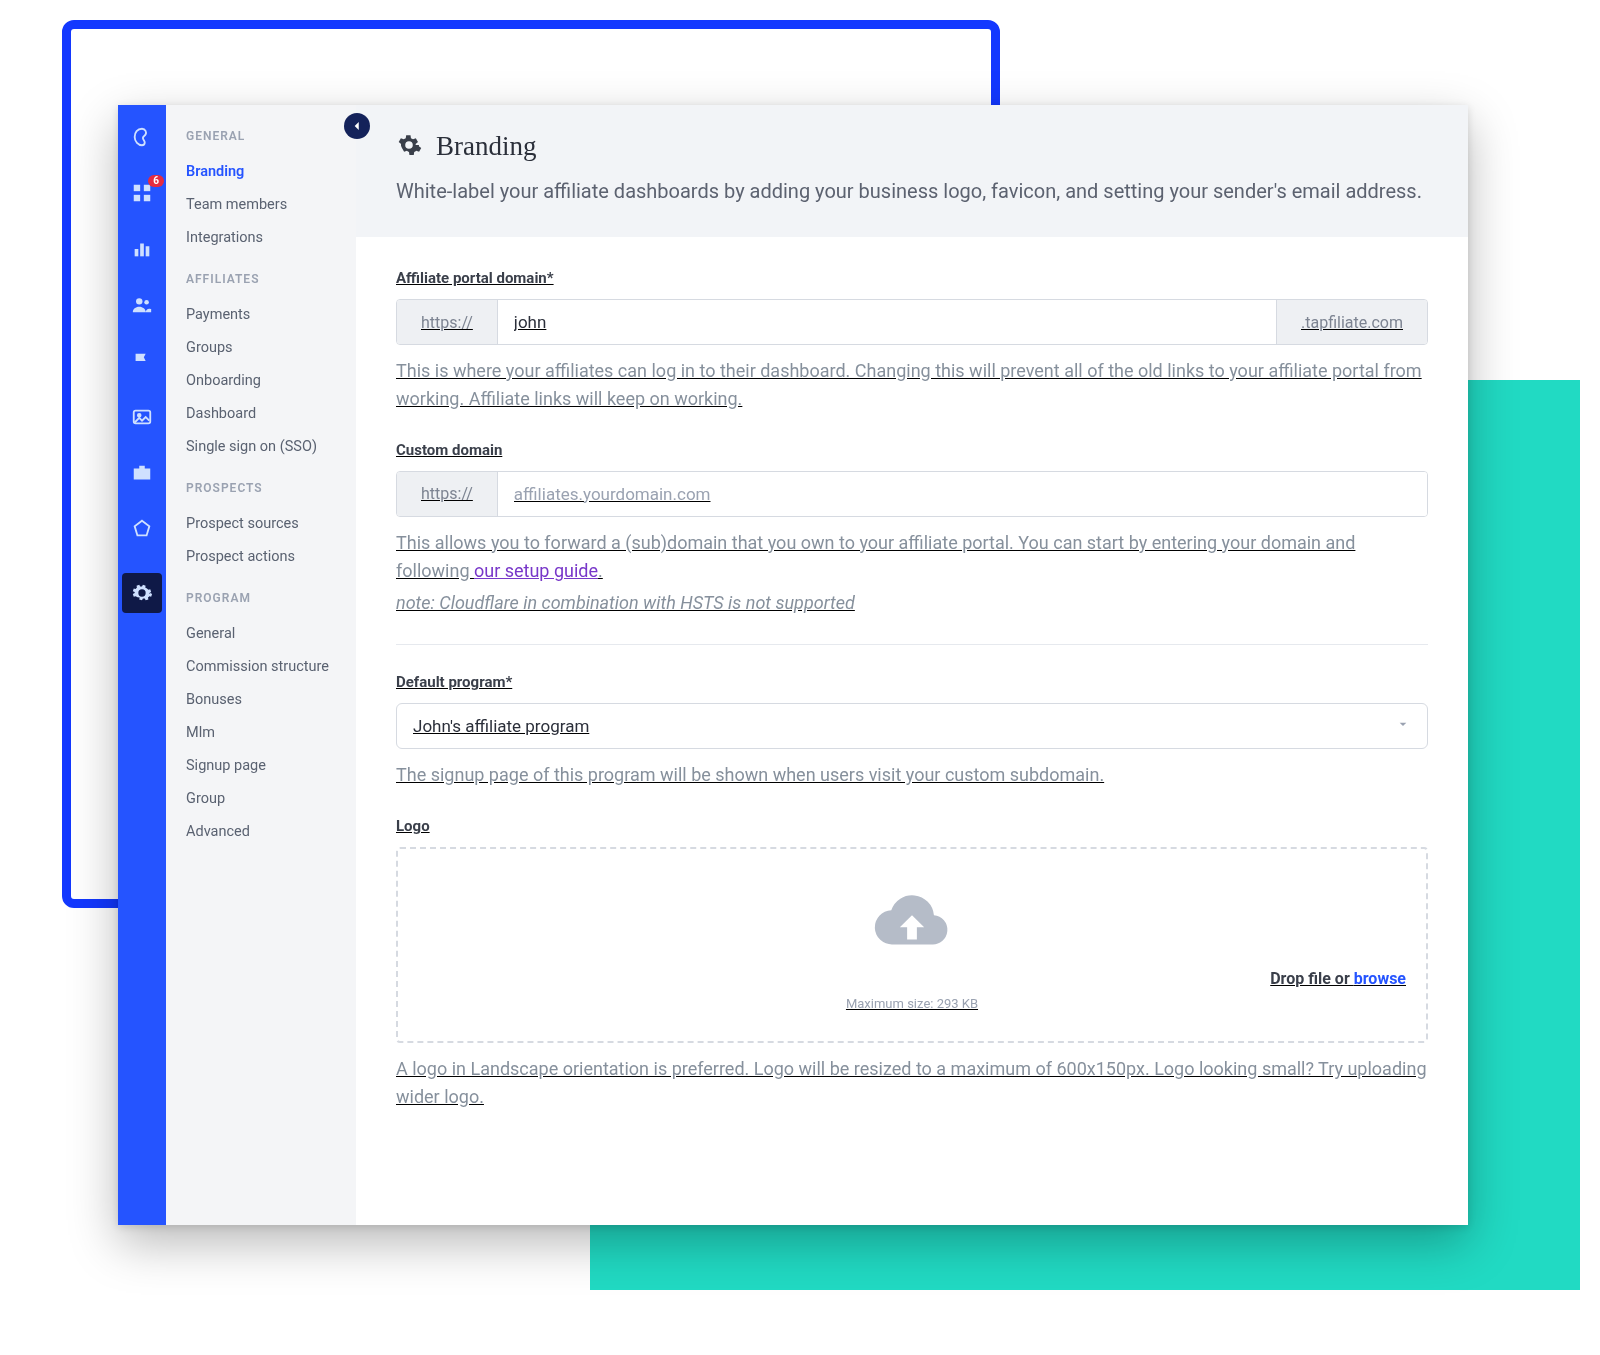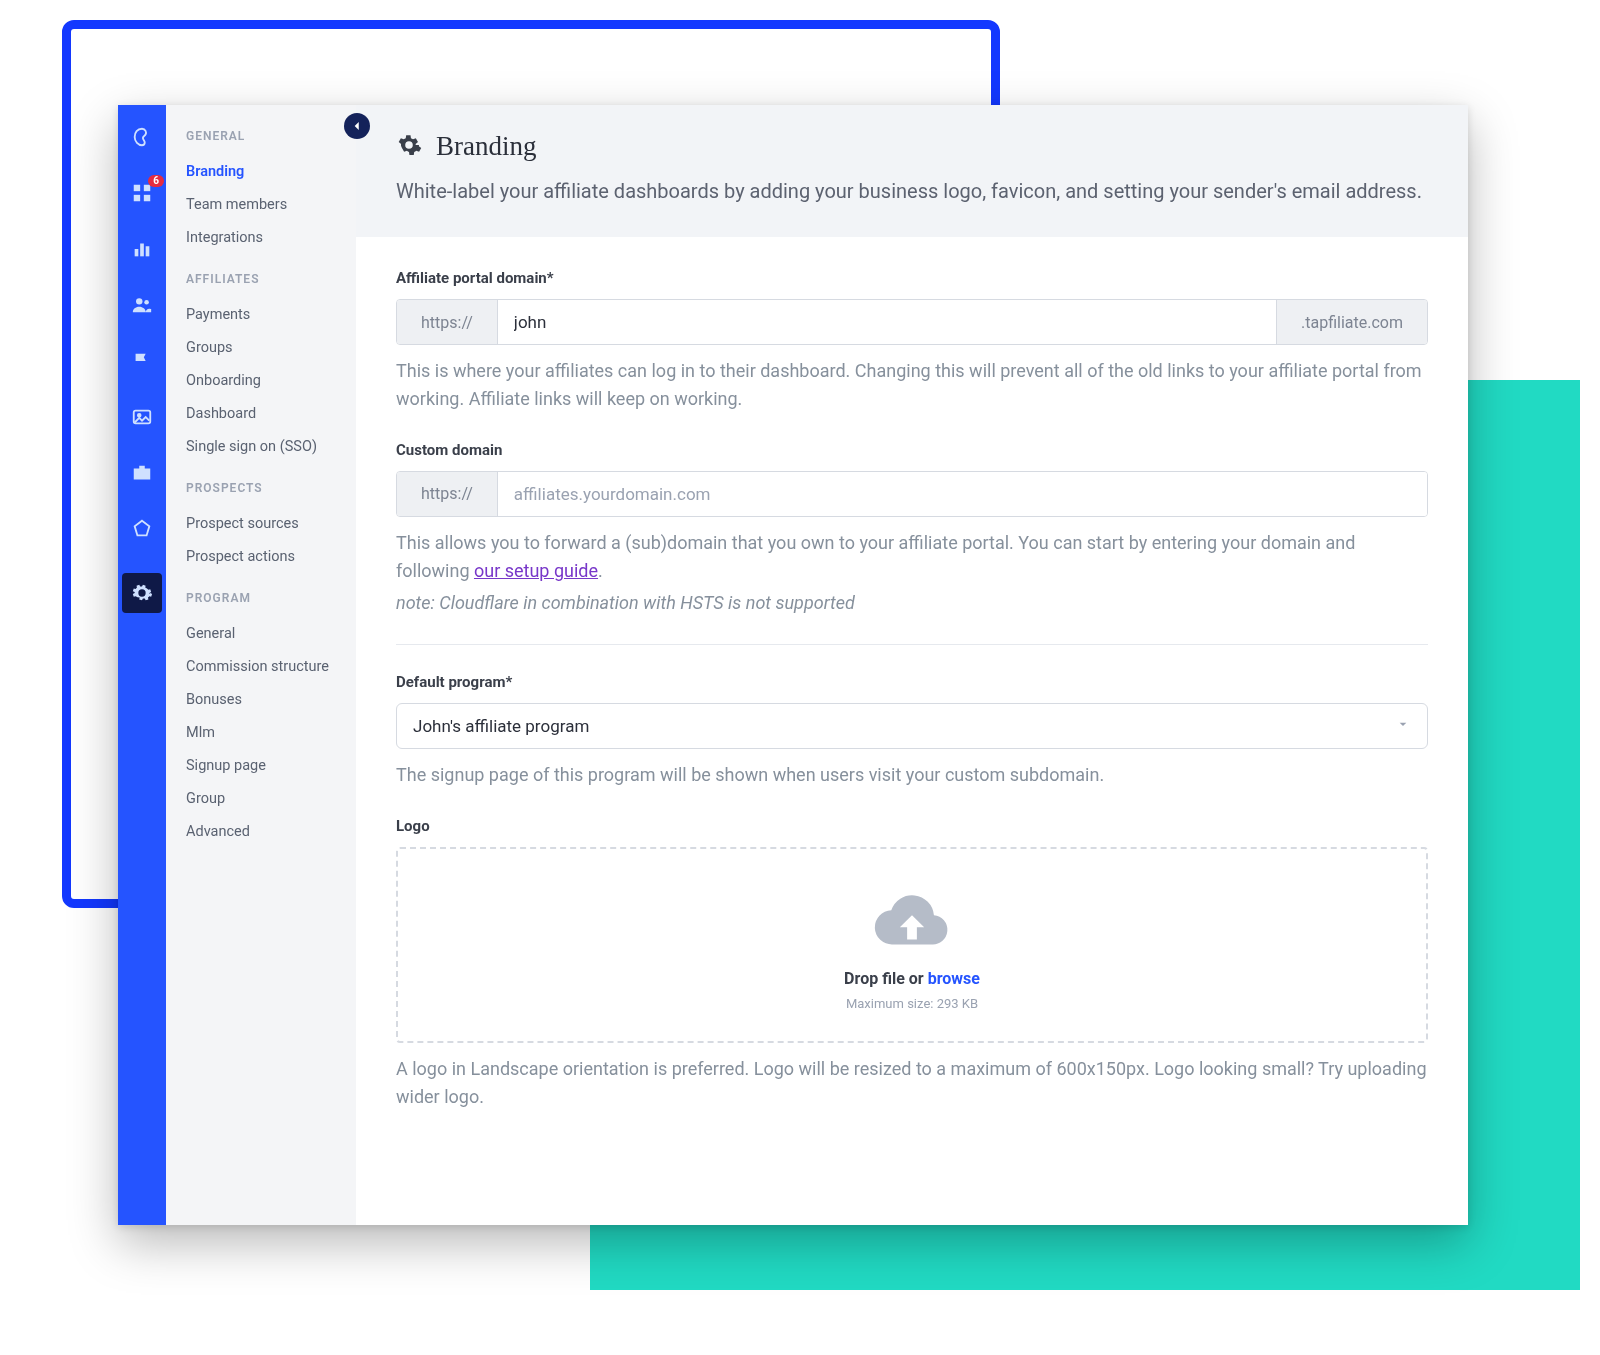--- a/index.html
+++ b/index.html
@@ -125,21 +125,21 @@
   .main-desc {
     font-size: 20px;
     color: #5c6270;
     line-height: 1.55;
     margin-top: 14px;
   }
   .main-body {
     padding: 32px 40px 40px 40px;
     overflow-y: auto;
   }
-  .field { margin-bottom: 28px; }
+  .field { margin-bottom: 28px; text-decoration: underline; }
   .field-label {
     font-size: 15px;
     font-weight: 700;
     color: #3a3f4a;
     margin-bottom: 12px;
     display: block;
   }
   .input-group {
     display: flex;
     border: 1px solid #d6dae1;
@@ -191,21 +191,21 @@
   .select svg { width:16px; height:16px; color:#9aa2b1; }
   .dropzone {
     border: 2px dashed #d6dae1;
     border-radius: 4px;
     padding: 40px 20px 30px 20px;
     text-align: center;
     cursor: pointer;
   }
   .dropzone .cloud { color: #b5bcc8; margin-bottom: 14px; }
   .dropzone .cloud svg { width: 78px; height: 62px; }
-  .drop-text { font-size: 16px; font-weight: 700; color: #3a3f4a; }
+  .drop-text { font-size: 16px; font-weight: 700; color: #3a3f4a; text-align: right; }
   .drop-text .browse { color: #2554ff; }
   .drop-sub { font-size: 13px; color: #9aa2b1; margin-top: 8px; }
 </style>
 </head>
 <body>
 
 <div class="bg-blue-frame"></div>
 <div class="bg-teal"></div>
 
 <div class="app-window">

